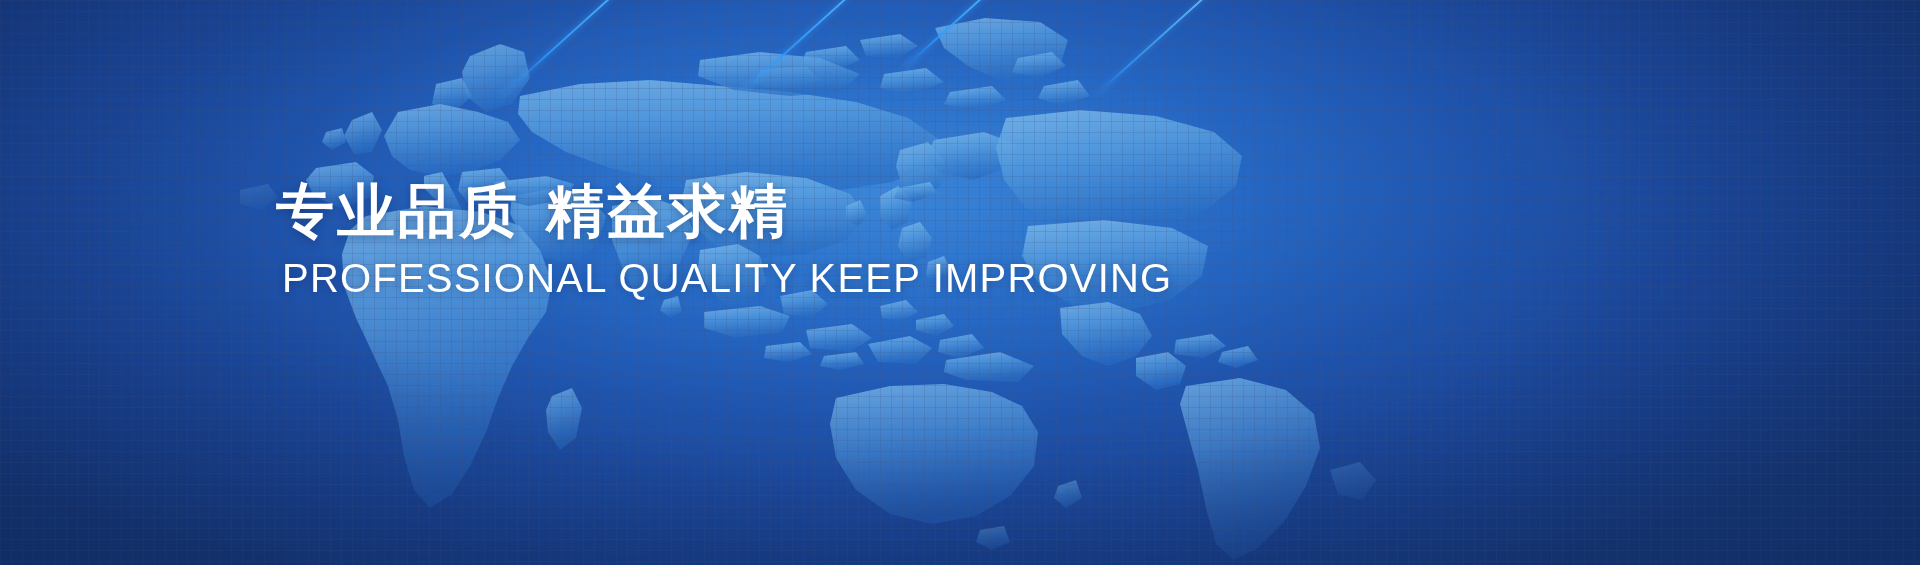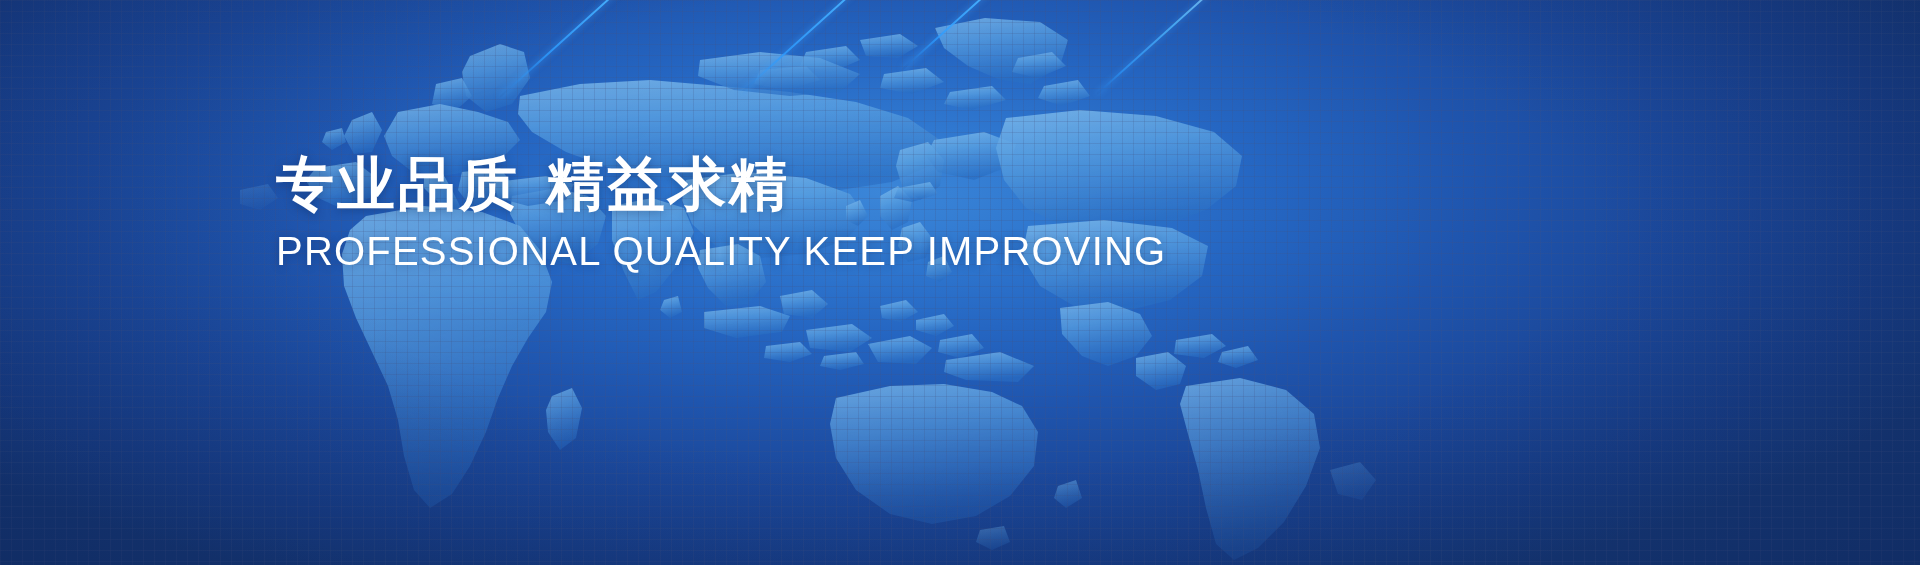--- a/index.html
+++ b/index.html
@@ -91,38 +91,38 @@
   }
   .streak.s1 { left: 500px;  top: 96px;  width: 350px; transform: rotate(-42deg); }
   .streak.s2 { left: 741px;  top: 92px;  width: 330px; transform: rotate(-42deg); }
   .streak.s3 { left: 903px;  top: 68px;  width: 250px; transform: rotate(-42deg); }
   .streak.s4 { left: 1097px; top: 93px;  width: 190px; transform: rotate(-42deg); opacity:.8; }
 
   
   .copy {
     position: absolute;
     left: 276px;
-    top: 152px;
+    top: 179px;
     z-index: 8;
     user-select: none;
   }
   .headline-cn {
     margin: 0;
     font-size: 58px;
     line-height: 1.12;
     font-weight: 700;
     color: #ffffff;
     letter-spacing: 3px;
     white-space: nowrap;
     text-shadow: 0 2px 10px rgba(5,25,70,0.35);
     font-family: "DejaVu Sans", "Liberation Sans", sans-serif;
   }
   .headline-cn .gap { display:inline-block; width: 26px; }
   .headline-en {
-    margin: 12px 0 0 0;
+    margin: 12px 0 0 6px;
     font-size: 40px;
     line-height: 1.1;
     font-weight: 400;
     color: #ffffff;
     letter-spacing: 1.2px;
     white-space: nowrap;
     text-shadow: 0 1px 8px rgba(5,25,70,0.30);
     font-family: "Liberation Sans", "DejaVu Sans", sans-serif;
   }
 </style>

